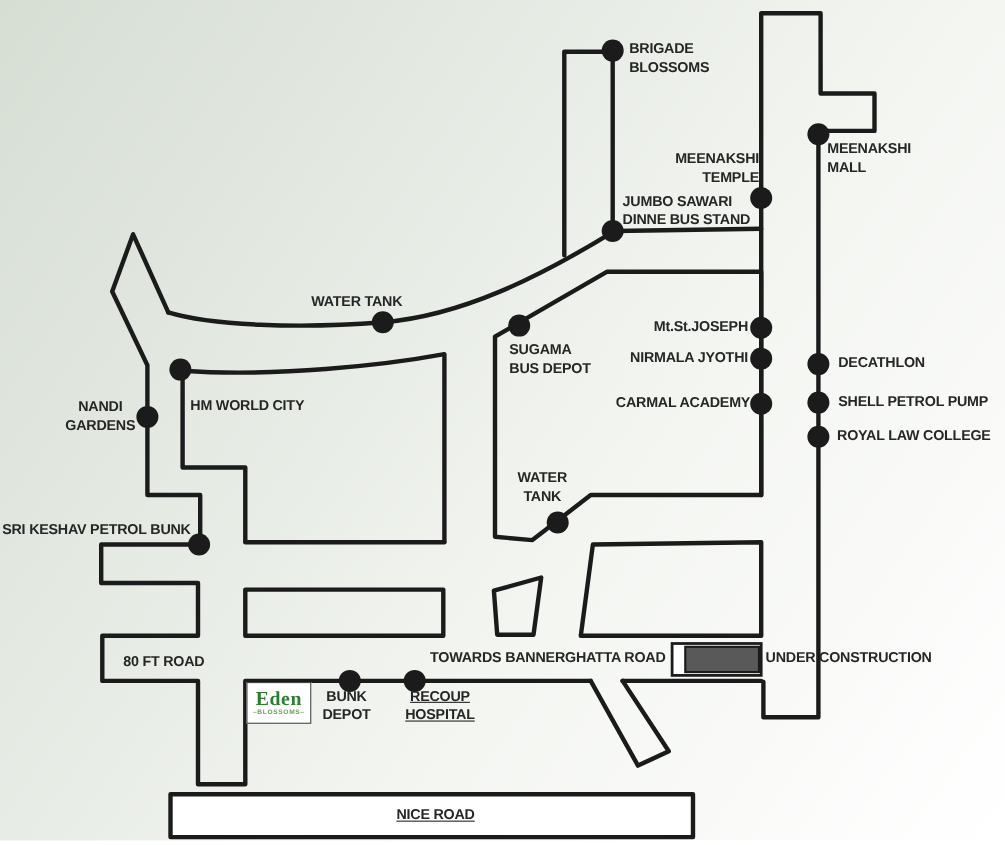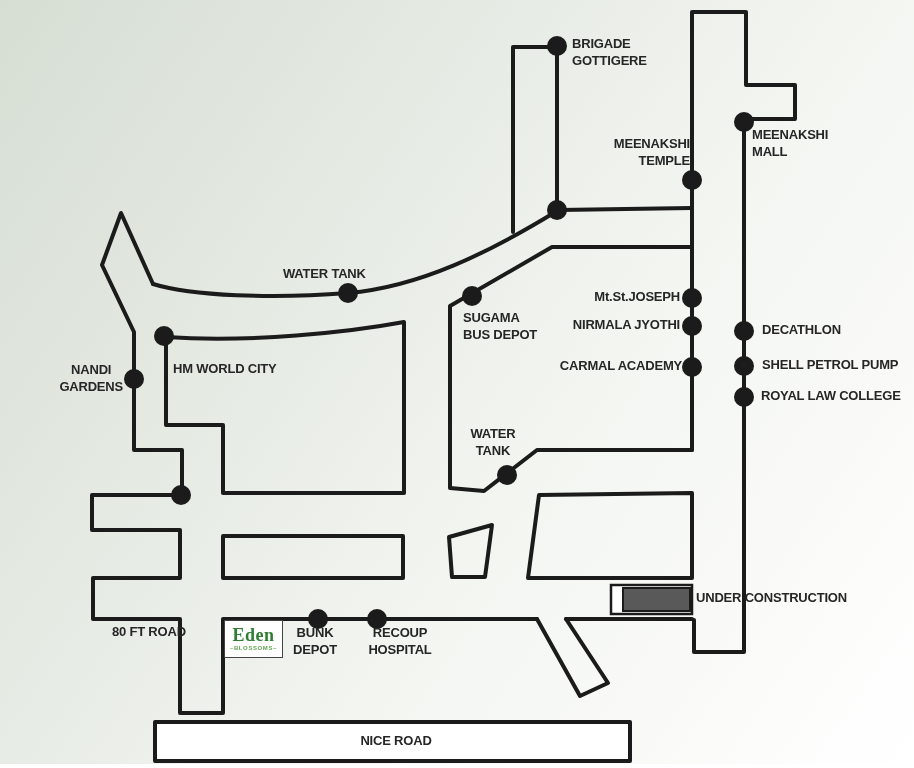--- a/index.html
+++ b/index.html
@@ -98,25 +98,29 @@
         <circle cx="507" cy="475" r="10" class="dot"></circle>
         <circle cx="181" cy="495" r="10" class="dot"></circle>
         <circle cx="318" cy="619" r="10" class="dot"></circle>
         <circle cx="377" cy="619" r="10" class="dot"></circle>
       </g>
   </svg>
 
   <div id="labels-layer">
       <div class="lm-label align-left" style="top: 36px; left: 572px;">
         <div>BRIGADE</div>
-        <div>GOTTIGERE</div>
+        <div>BLOSSOMS</div>
       </div>
       <div class="lm-label align-right" style="top: 136px; right: 224px;">
         <div>MEENAKSHI</div>
         <div>TEMPLE</div>
+      </div>
+      <div class="lm-label align-left" style="top: 175px; left: 566px;">
+        <div>JUMBO SAWARI</div>
+        <div>DINNE BUS STAND</div>
       </div>
       <div class="lm-label align-left" style="top: 127px; left: 752px;">
         <div>MEENAKSHI</div>
         <div>MALL</div>
       </div>
       <div class="lm-label align-left" style="top: 266px; left: 283px;">
         <div>WATER TANK</div>
       </div>
       <div class="lm-label align-left" style="top: 343px; left: 173px; margin-top: 18px;">
         <div>HM WORLD CITY</div>
@@ -144,35 +148,41 @@
       <div class="lm-label align-left" style="top: 357px; left: 762px;">
         <div>SHELL PETROL PUMP</div>
       </div>
       <div class="lm-label align-left" style="top: 388px; left: 761px;">
         <div>ROYAL LAW COLLEGE</div>
       </div>
       <div class="lm-label align-center" style="top: 426px; left: 493px; transform: translateX(-50%);">
         <div>WATER</div>
         <div>TANK</div>
       </div>
-      <div class="lm-label align-left" style="top: 624px; left: 112px;">
+      <div class="lm-label align-left" style="top: 473px; left: 2px;">
+        <div>SRI KESHAV PETROL BUNK</div>
+      </div>
+      <div class="lm-label align-left" style="top: 593px; left: 112px;">
         <div>80 FT ROAD</div>
+      </div>
+      <div class="lm-label align-left" style="top: 590px; left: 391px;">
+        <div>TOWARDS BANNERGHATTA ROAD</div>
       </div>
       <div class="lm-label align-left" style="top: 590px; left: 696px;">
         <div>UNDER CONSTRUCTION</div>
       </div>
       <div class="lm-label align-center" style="top: 625px; left: 315px; transform: translateX(-50%);">
         <div>BUNK</div>
         <div>DEPOT</div>
       </div>
-      <div class="lm-label align-center" style="top: 625px; left: 400px; transform: translateX(-50%);">
+      <div class="lm-label align-center" style="top: 625px; left: 400px; transform: translateX(-50%); text-decoration: underline;">
         <div>RECOUP</div>
         <div>HOSPITAL</div>
       </div>
-      <div class="lm-label align-center" style="top: 733px; left: 396px; transform: translateX(-50%);">
+      <div class="lm-label align-center" style="top: 733px; left: 396px; transform: translateX(-50%); text-decoration: underline;">
         <div>NICE ROAD</div>
       </div>
     </div>
 
   <div id="eden-logo">
     <div class="eden-name">Eden</div>
     <div class="eden-sub">–BLOSSOMS–</div>
   </div>
 
 </div>

